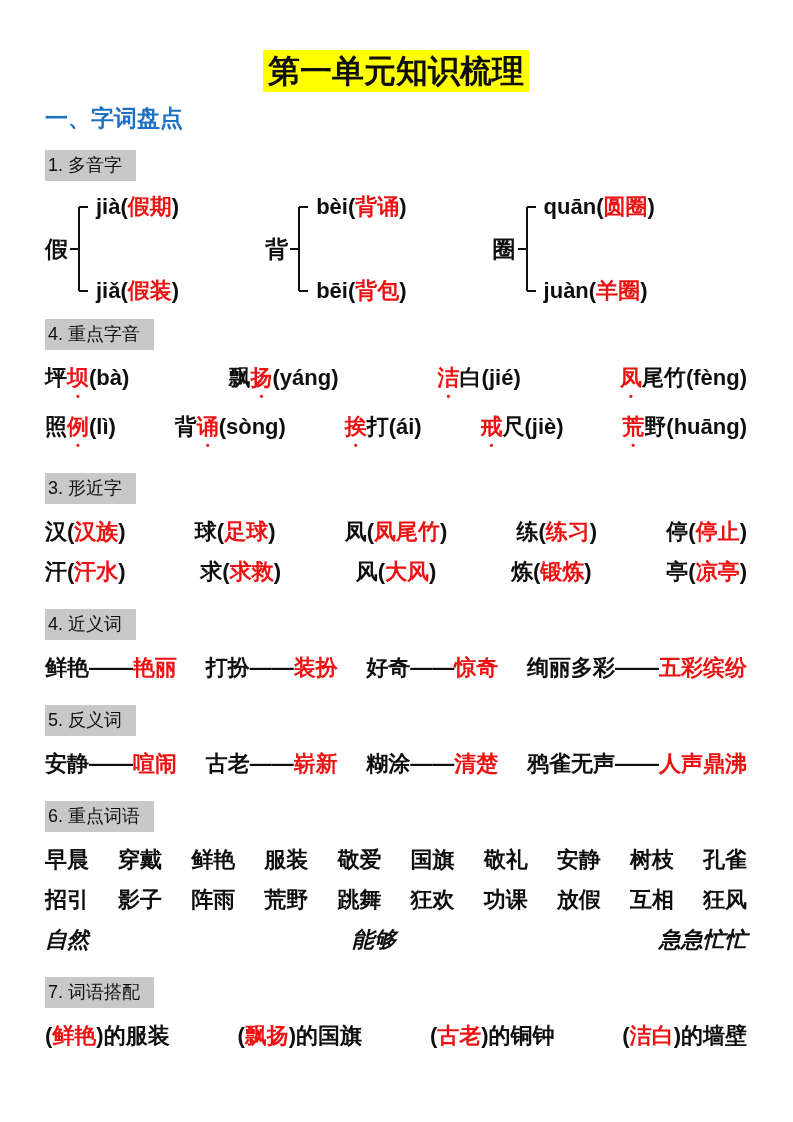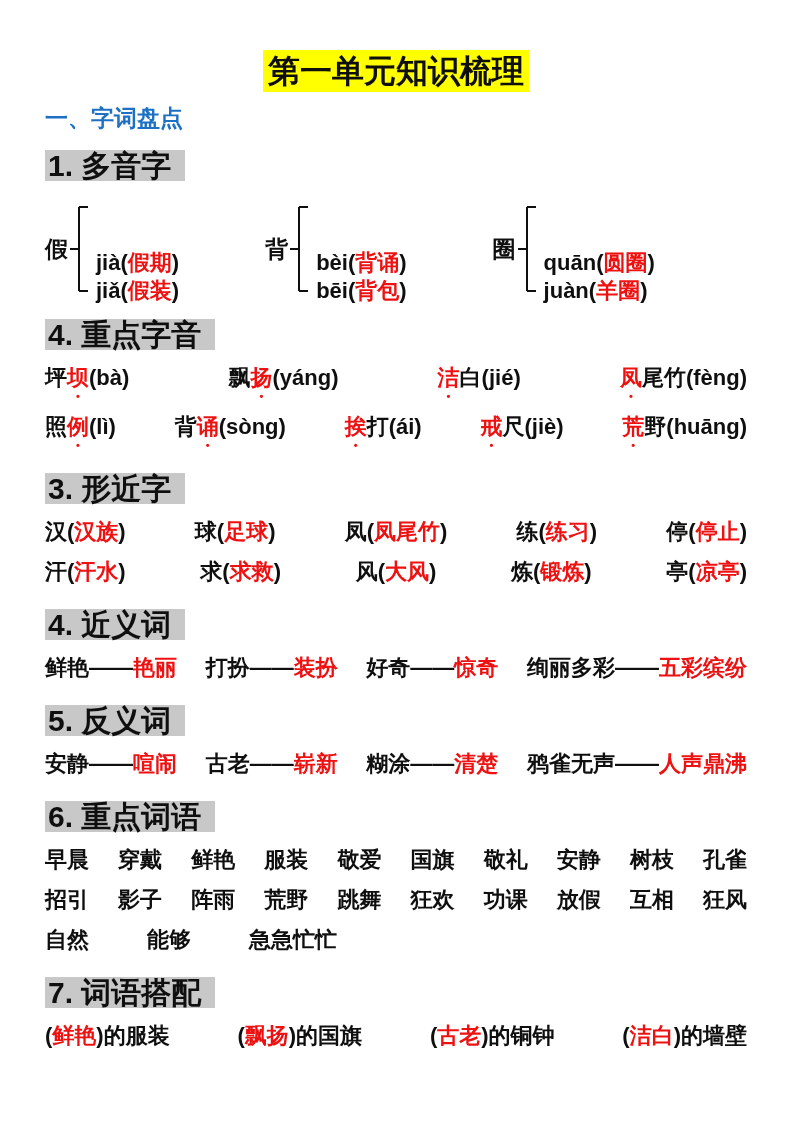--- a/index.html
+++ b/index.html
@@ -41,59 +41,59 @@
   .blue-heading {
     color: var(--blue);
     font-size: 23px;
     font-weight: 800;
     line-height: 28px;
     margin: 10px 0 6px 0;
   }
   .sec-header {
     display: inline-block;
     background: var(--header-bg);
-    font-size: 30px;
-    font-weight: 700;
+    font-size: 18px;
+    font-weight: 400;
     line-height: 27px;
     padding: 2px 14px 2px 3px;
     margin: 12px 0 4px 0;
   }
   
   .poly-wrap {
     display: flex;
     gap: 86px;
     margin: 8px 0 2px 0;
   }
   .poly-group { display: flex; align-items: center; }
   .poly-char { font-size: 23px; font-weight: 700; }
   .bracket { display: inline-flex; margin: 0 2px; }
   .poly-rows {
     height: 112px;
     display: flex;
     flex-direction: column;
-    justify-content: flex-end;
+    justify-content: space-between;
   }
   .poly-row {
     font-size: 22px;
     font-weight: 600;
     line-height: 28px;
     white-space: nowrap;
   }
   
   .sec { margin: 0; }
   .row {
     display: flex;
     font-size: 22px;
     font-weight: 600;
     line-height: 30px;
     margin: 9px 0 10px 0;
     white-space: nowrap;
   }
   .row.spread { justify-content: space-between; }
-  .row.left { justify-content: flex-start; gap: 58px; }
+  .row.left { justify-content: space-between; gap: 58px; font-style: italic; }
   .chunk { display: inline-block; }
   .seg { display: inline; }
   .seg.red { color: var(--red); font-weight: 800; }
   .seg.dot {
     -webkit-text-emphasis: filled dot var(--red);
     -webkit-text-emphasis-position: under right;
     text-emphasis: filled dot var(--red);
     text-emphasis-position: under right;
   }
 </style>

